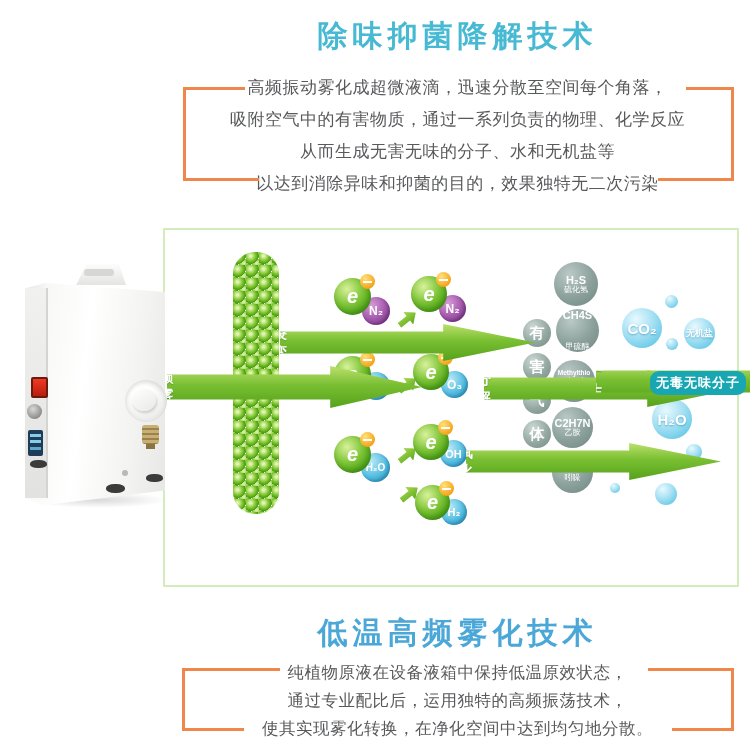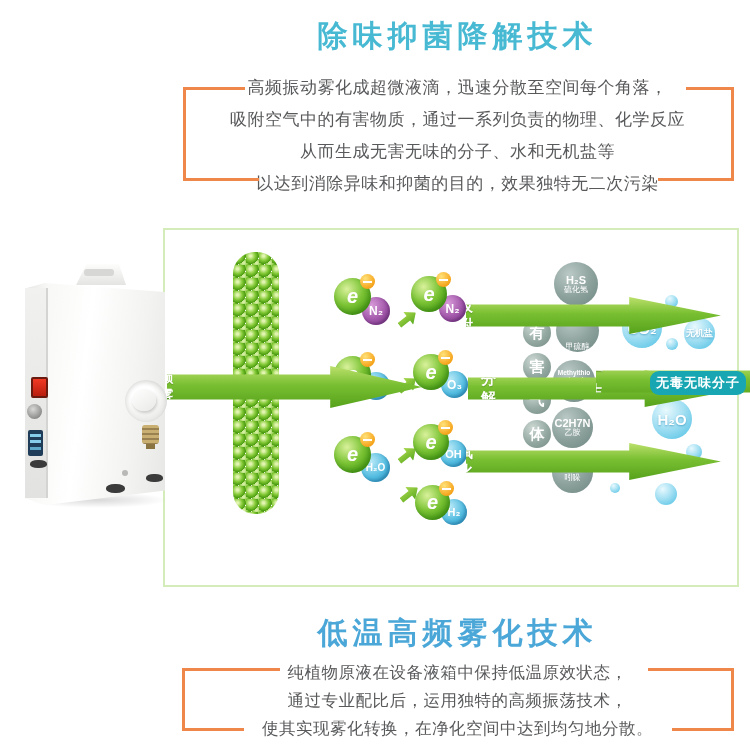--- a/index.html
+++ b/index.html
@@ -134,20 +134,23 @@
     <div class="m-foot f2"></div>
     <div class="m-foot f3"></div>
   </div>
 
   <div class="g-arrow" style="left:167px;top:366px;width:84px;height:42px;font-size:12.5px;letter-spacing:0;">
     <span>高频雾化</span>
   </div>
 
   <div class="particles"></div>
 
+  <div class="g-arrow" style="left:280px;top:324px;width:57px;height:37px;">
+    <span>裂变</span>
+  </div>
 
   <div class="ball e-ball" style="left:334px;top:278px;width:37px;height:37px;">
     <span>e</span>
     <span class="minus"></span>
   </div>
   <div class="ball sub-purple" style="left:362px;top:297px;width:28px;height:28px;font-size:12px;">
     <span>N₂</span>
   </div>
 
   <div class="ball e-ball" style="left:334px;top:356px;width:37px;height:37px;">
@@ -196,24 +199,21 @@
   </div>
 
   <div class="ball e-ball" style="left:415px;top:485px;width:35px;height:35px;">
     <span>e</span>
     <span class="minus"></span>
   </div>
   <div class="ball sub-blue" style="left:441px;top:499px;width:26px;height:26px;font-size:11px;">
     <span>H₂</span>
   </div>
 
-  <div class="g-arrow" style="left:466px;top:297px;width:59px;height:37px;">
-    <span>吸附</span>
-  </div>
-  <div class="g-arrow" style="left:468px;top:370px;width:59px;height:37px;padding-left:21px;">
+  <div class="g-arrow" style="left:484px;top:370px;width:59px;height:37px;">
     <span>分解</span>
   </div>
   <div class="g-arrow" style="left:466px;top:443px;width:59px;height:37px;">
     <span>氧化</span>
   </div>
 
   <div class="ball gas-ball" style="left:523px;top:319px;width:28px;height:28px;">
     <span>有</span>
   </div>
   <div class="ball gas-ball" style="left:523px;top:353px;width:28px;height:28px;">

